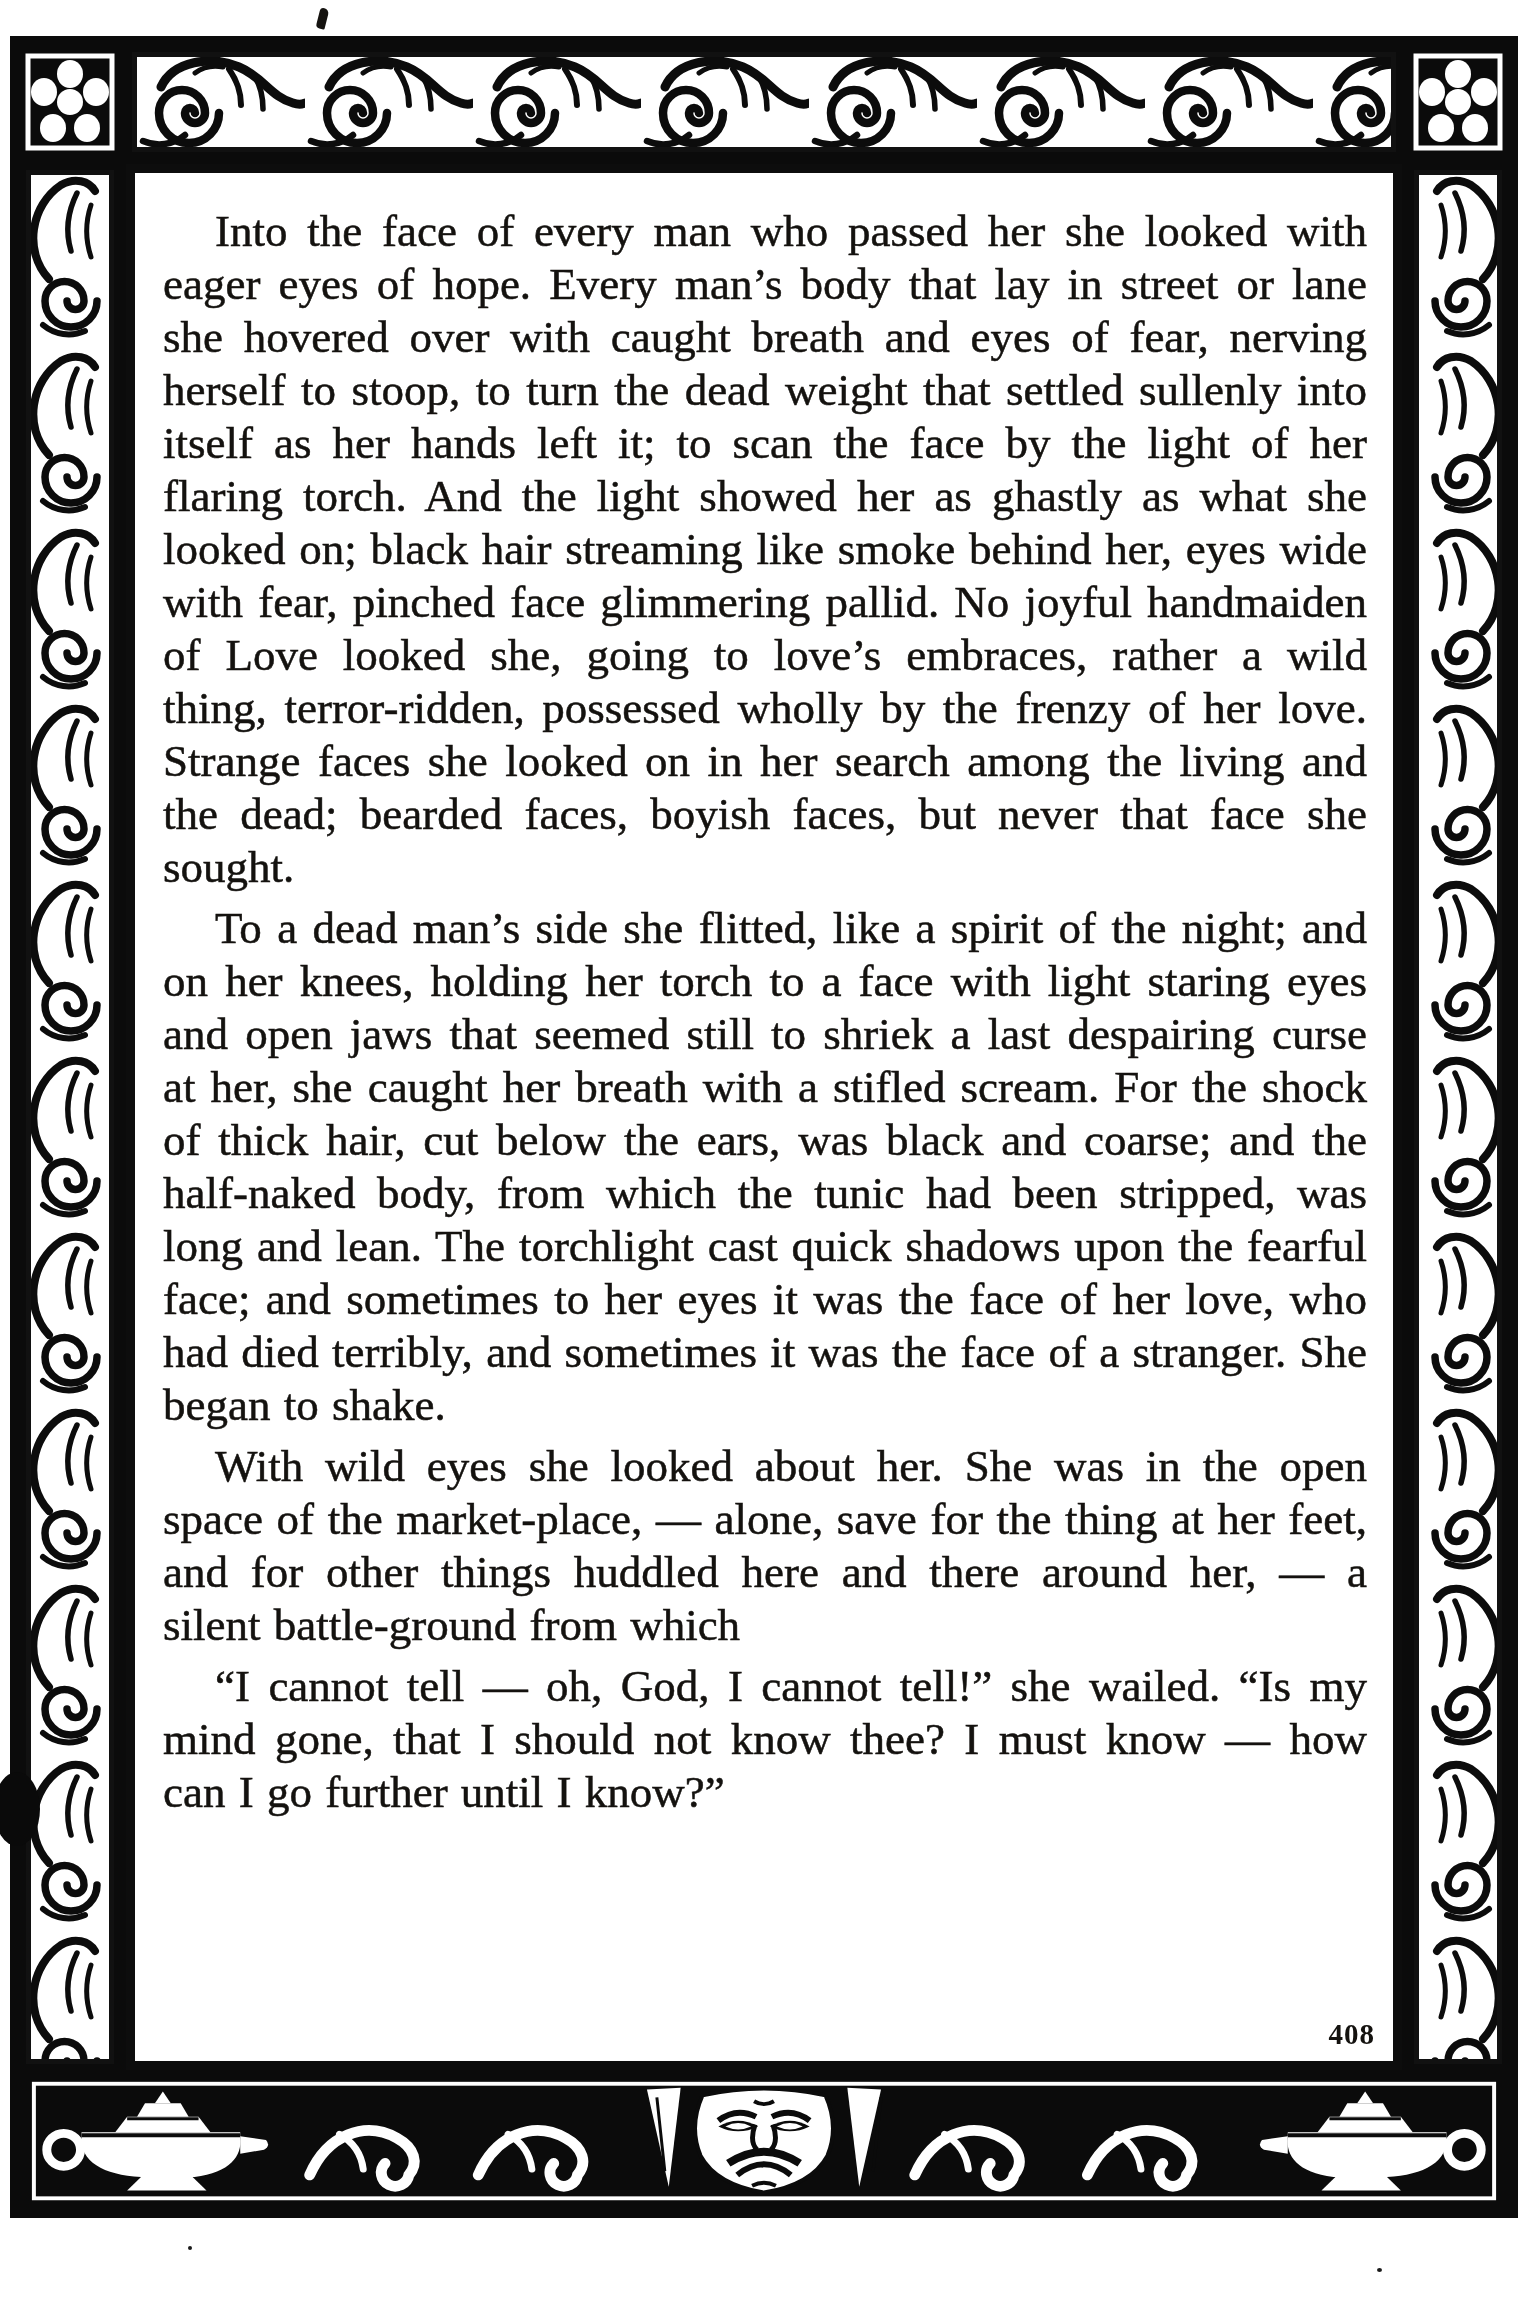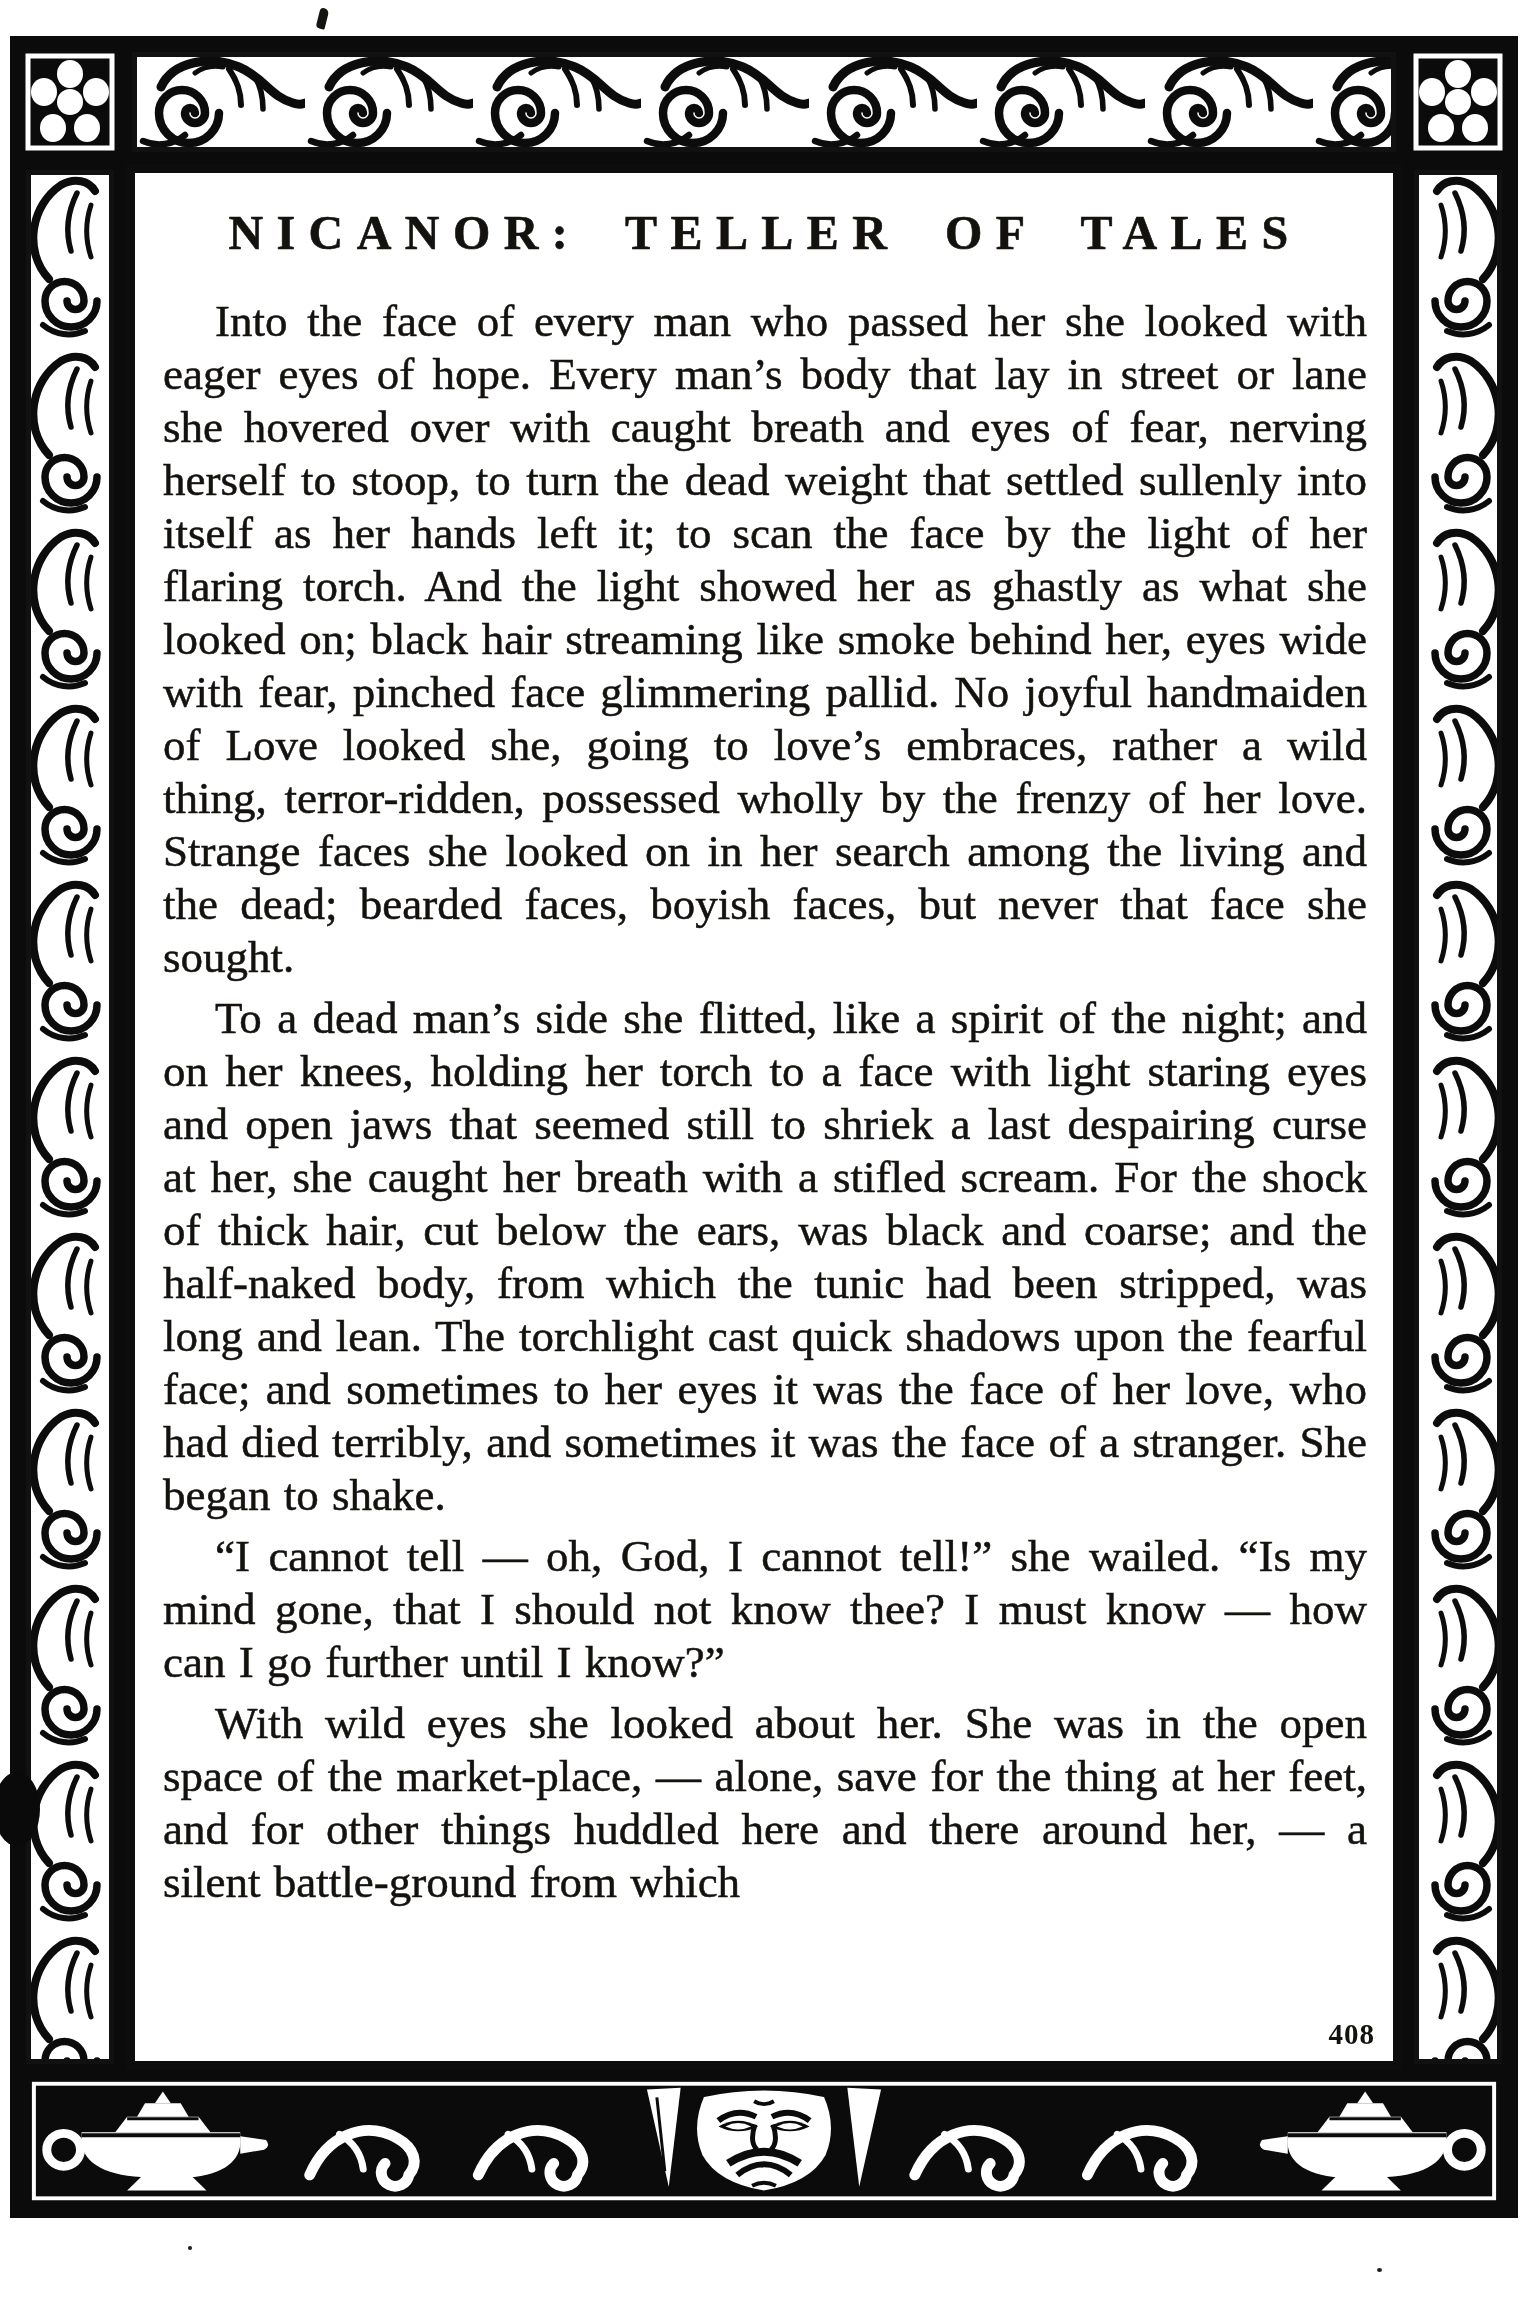--- a/index.html
+++ b/index.html
@@ -122,26 +122,25 @@
               <path stroke-width="5" d="M60 30 C54 48 54 64 60 82"></path>
               <path stroke-width="6" d="M12 150 C24 160 40 162 54 156"></path>
             </g>
           </pattern>
         </defs>
         <rect width="100%" height="100%" fill="url(#bandP1)"></rect>
       </svg>
     </div>
 
     <div class="page-cell">
-      <h1 class="chapter-title">NICANOR: TELLER OF TALES</h1>
       <div class="bodytext">
         <p>Into the face of every man who passed her she looked with eager eyes of hope.  Every man’s body that lay in street or lane she hovered over with caught breath and eyes of fear, nerving herself to stoop, to turn the dead weight that settled sullenly into itself as her hands left it; to scan the face by the light of her flaring torch.  And the light showed her as ghastly as what she looked on; black hair streaming like smoke behind her, eyes wide with fear, pinched face glimmering pallid.  No joyful handmaiden of Love looked she, going to love’s embraces, rather a wild thing, terror-ridden, possessed wholly by the frenzy of her love.  Strange faces she looked on in her search among the living and the dead; bearded faces, boyish faces, but never that face she sought.</p>
         <p>To a dead man’s side she flitted, like a spirit of the night; and on her knees, holding her torch to a face with light staring eyes and open jaws that seemed still to shriek a last despairing curse at her, she caught her breath with a stifled scream.  For the shock of thick hair, cut below the ears, was black and coarse; and the half-naked body, from which the tunic had been stripped, was long and lean.  The torchlight cast quick shadows upon the fearful face; and sometimes to her eyes it was the face of her love, who had died terribly, and sometimes it was the face of a stranger.  She began to shake.</p>
+        <p>With wild eyes she looked about her.  She was in the open space of the market-place, — alone, save for the thing at her feet, and for other things huddled here and there around her, — a silent battle-ground from which</p>
         <p>“I cannot tell — oh, God, I cannot tell!” she wailed. “Is my mind gone, that I should not know thee?  I must know — how can I go further until I know?”</p>
-        <p>With wild eyes she looked about her.  She was in the open space of the market-place, — alone, save for the thing at her feet, and for other things huddled here and there around her, — a silent battle-ground from which</p>
       </div>
       <div class="pagenum">408</div>
     </div>
 
     <div class="ornbox band-right">
       <svg aria-hidden="true">
         <defs>
           <pattern id="bandP2" width="300" height="176" patternUnits="userSpaceOnUse">
             <g stroke="#0c0c0c" fill="none" stroke-linecap="round" transform="translate(82,0) scale(-1,1)">
               <g transform="translate(40,126)">

